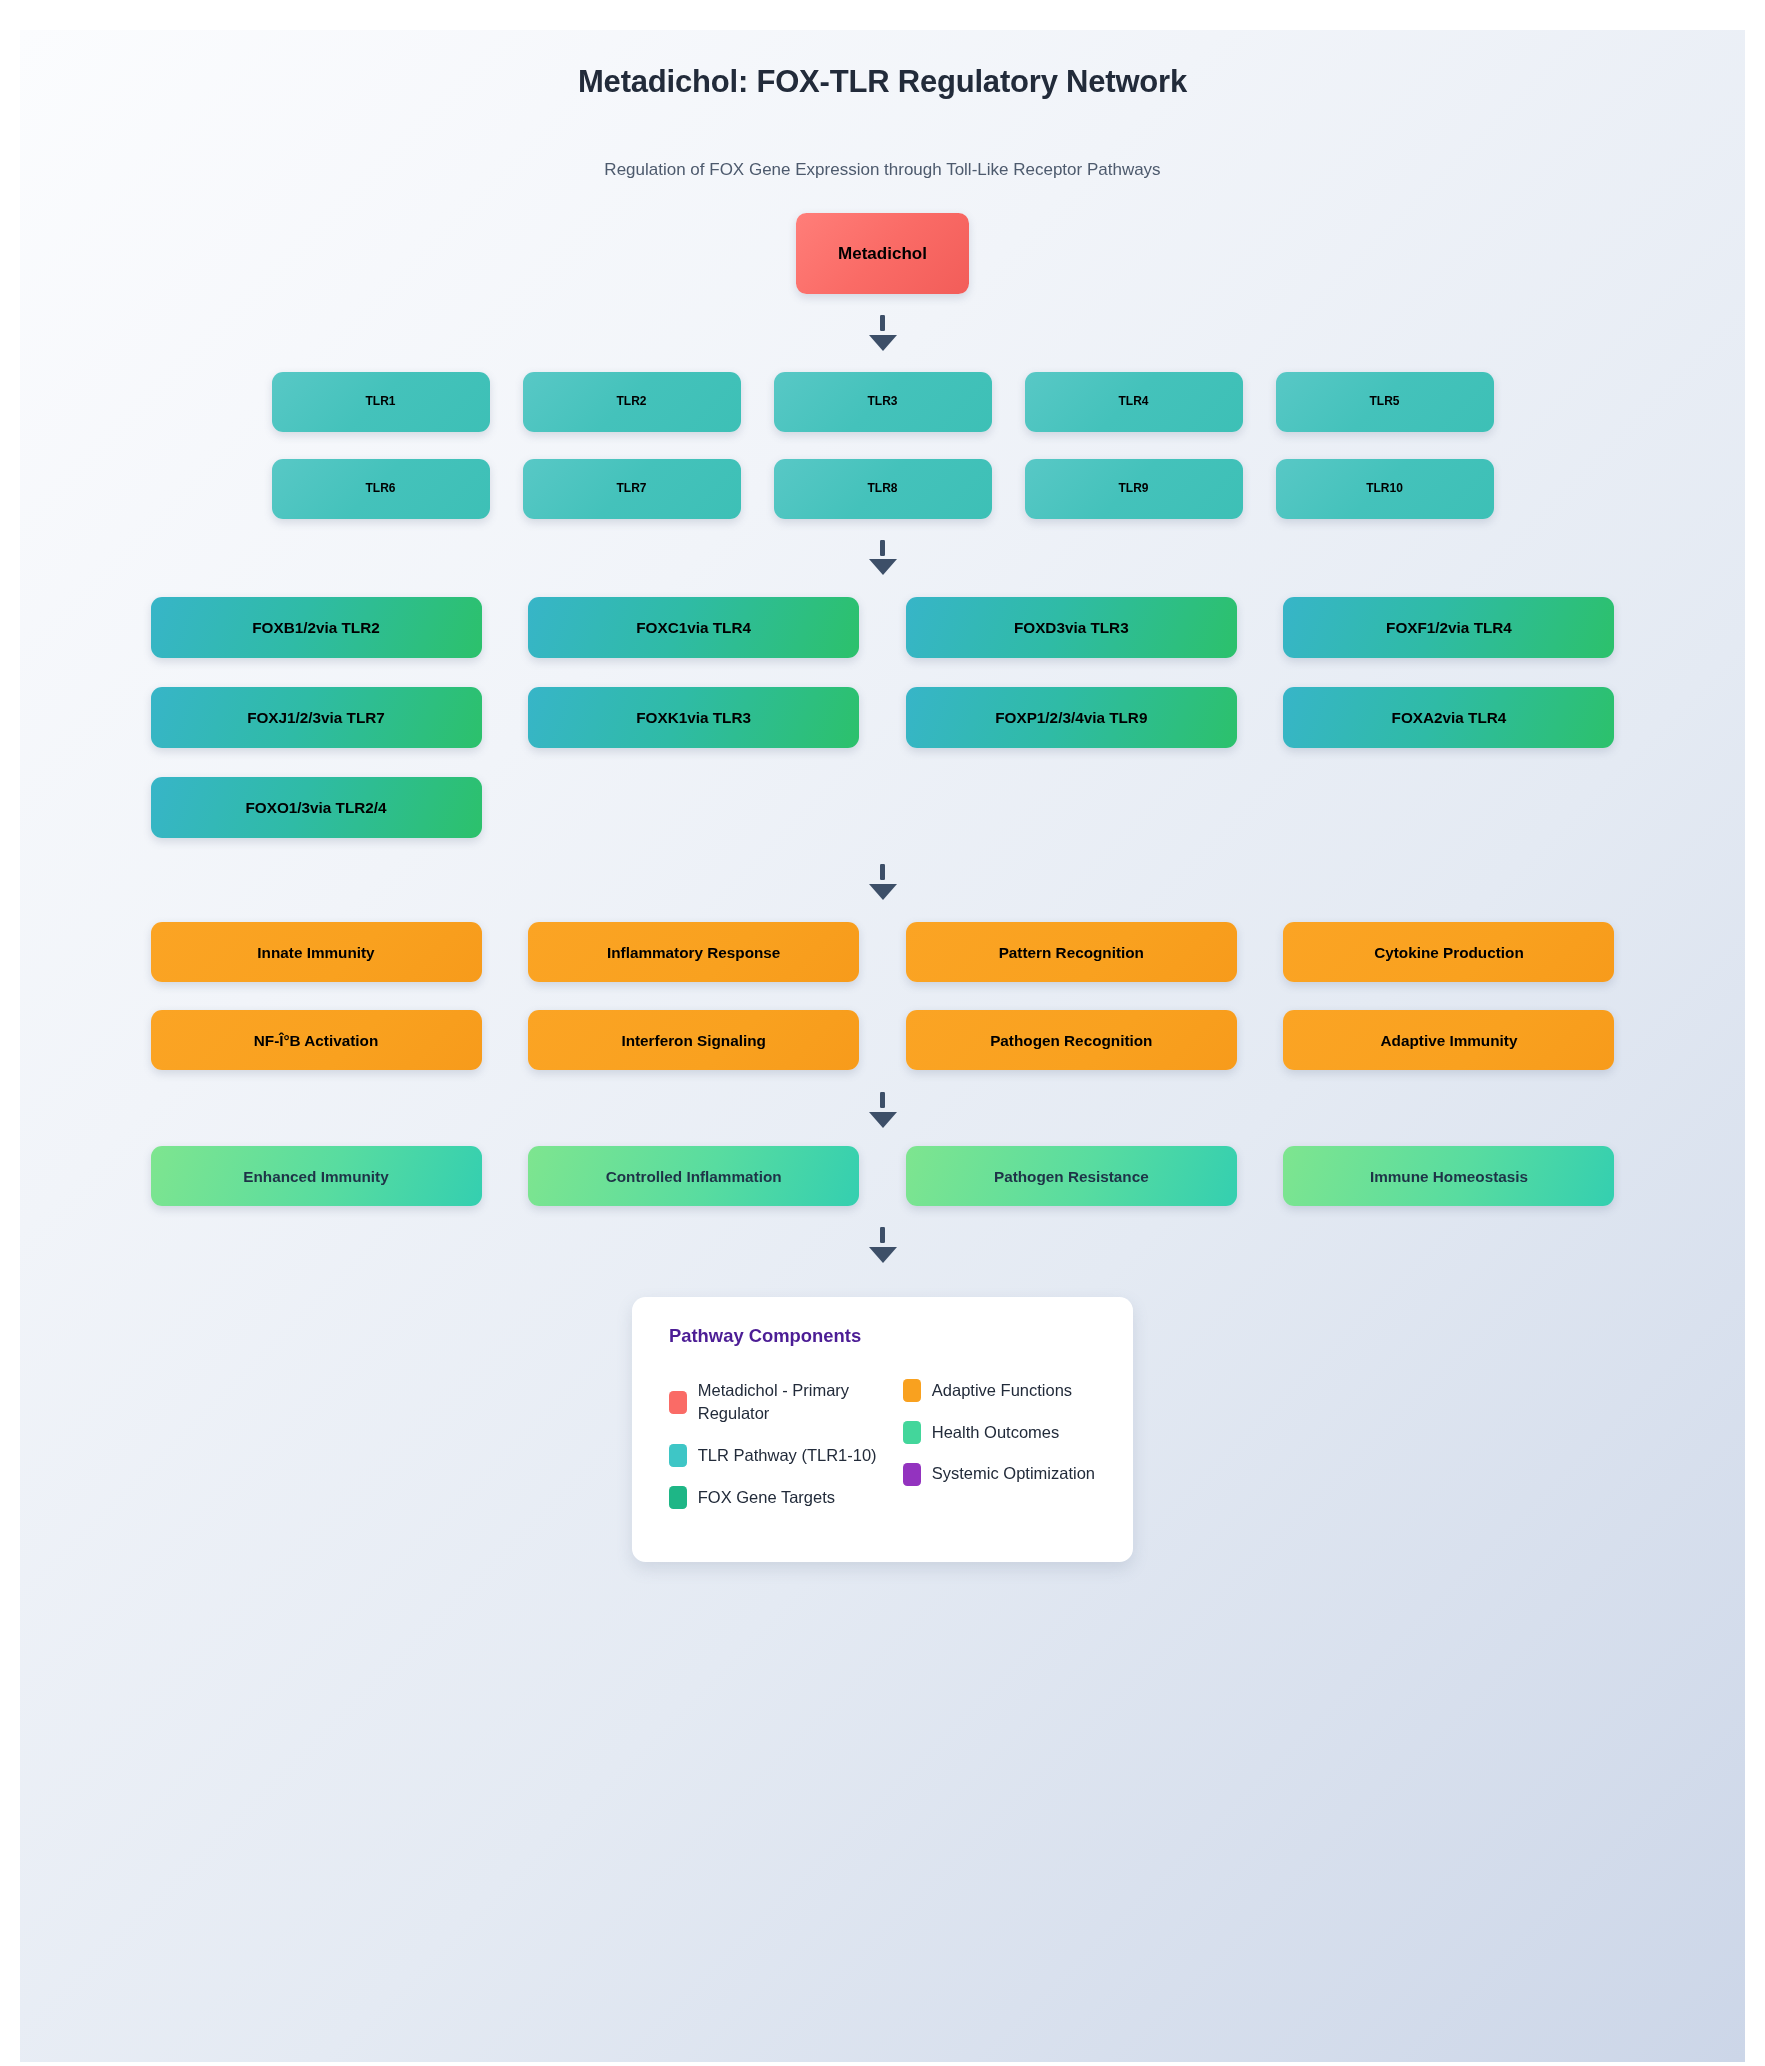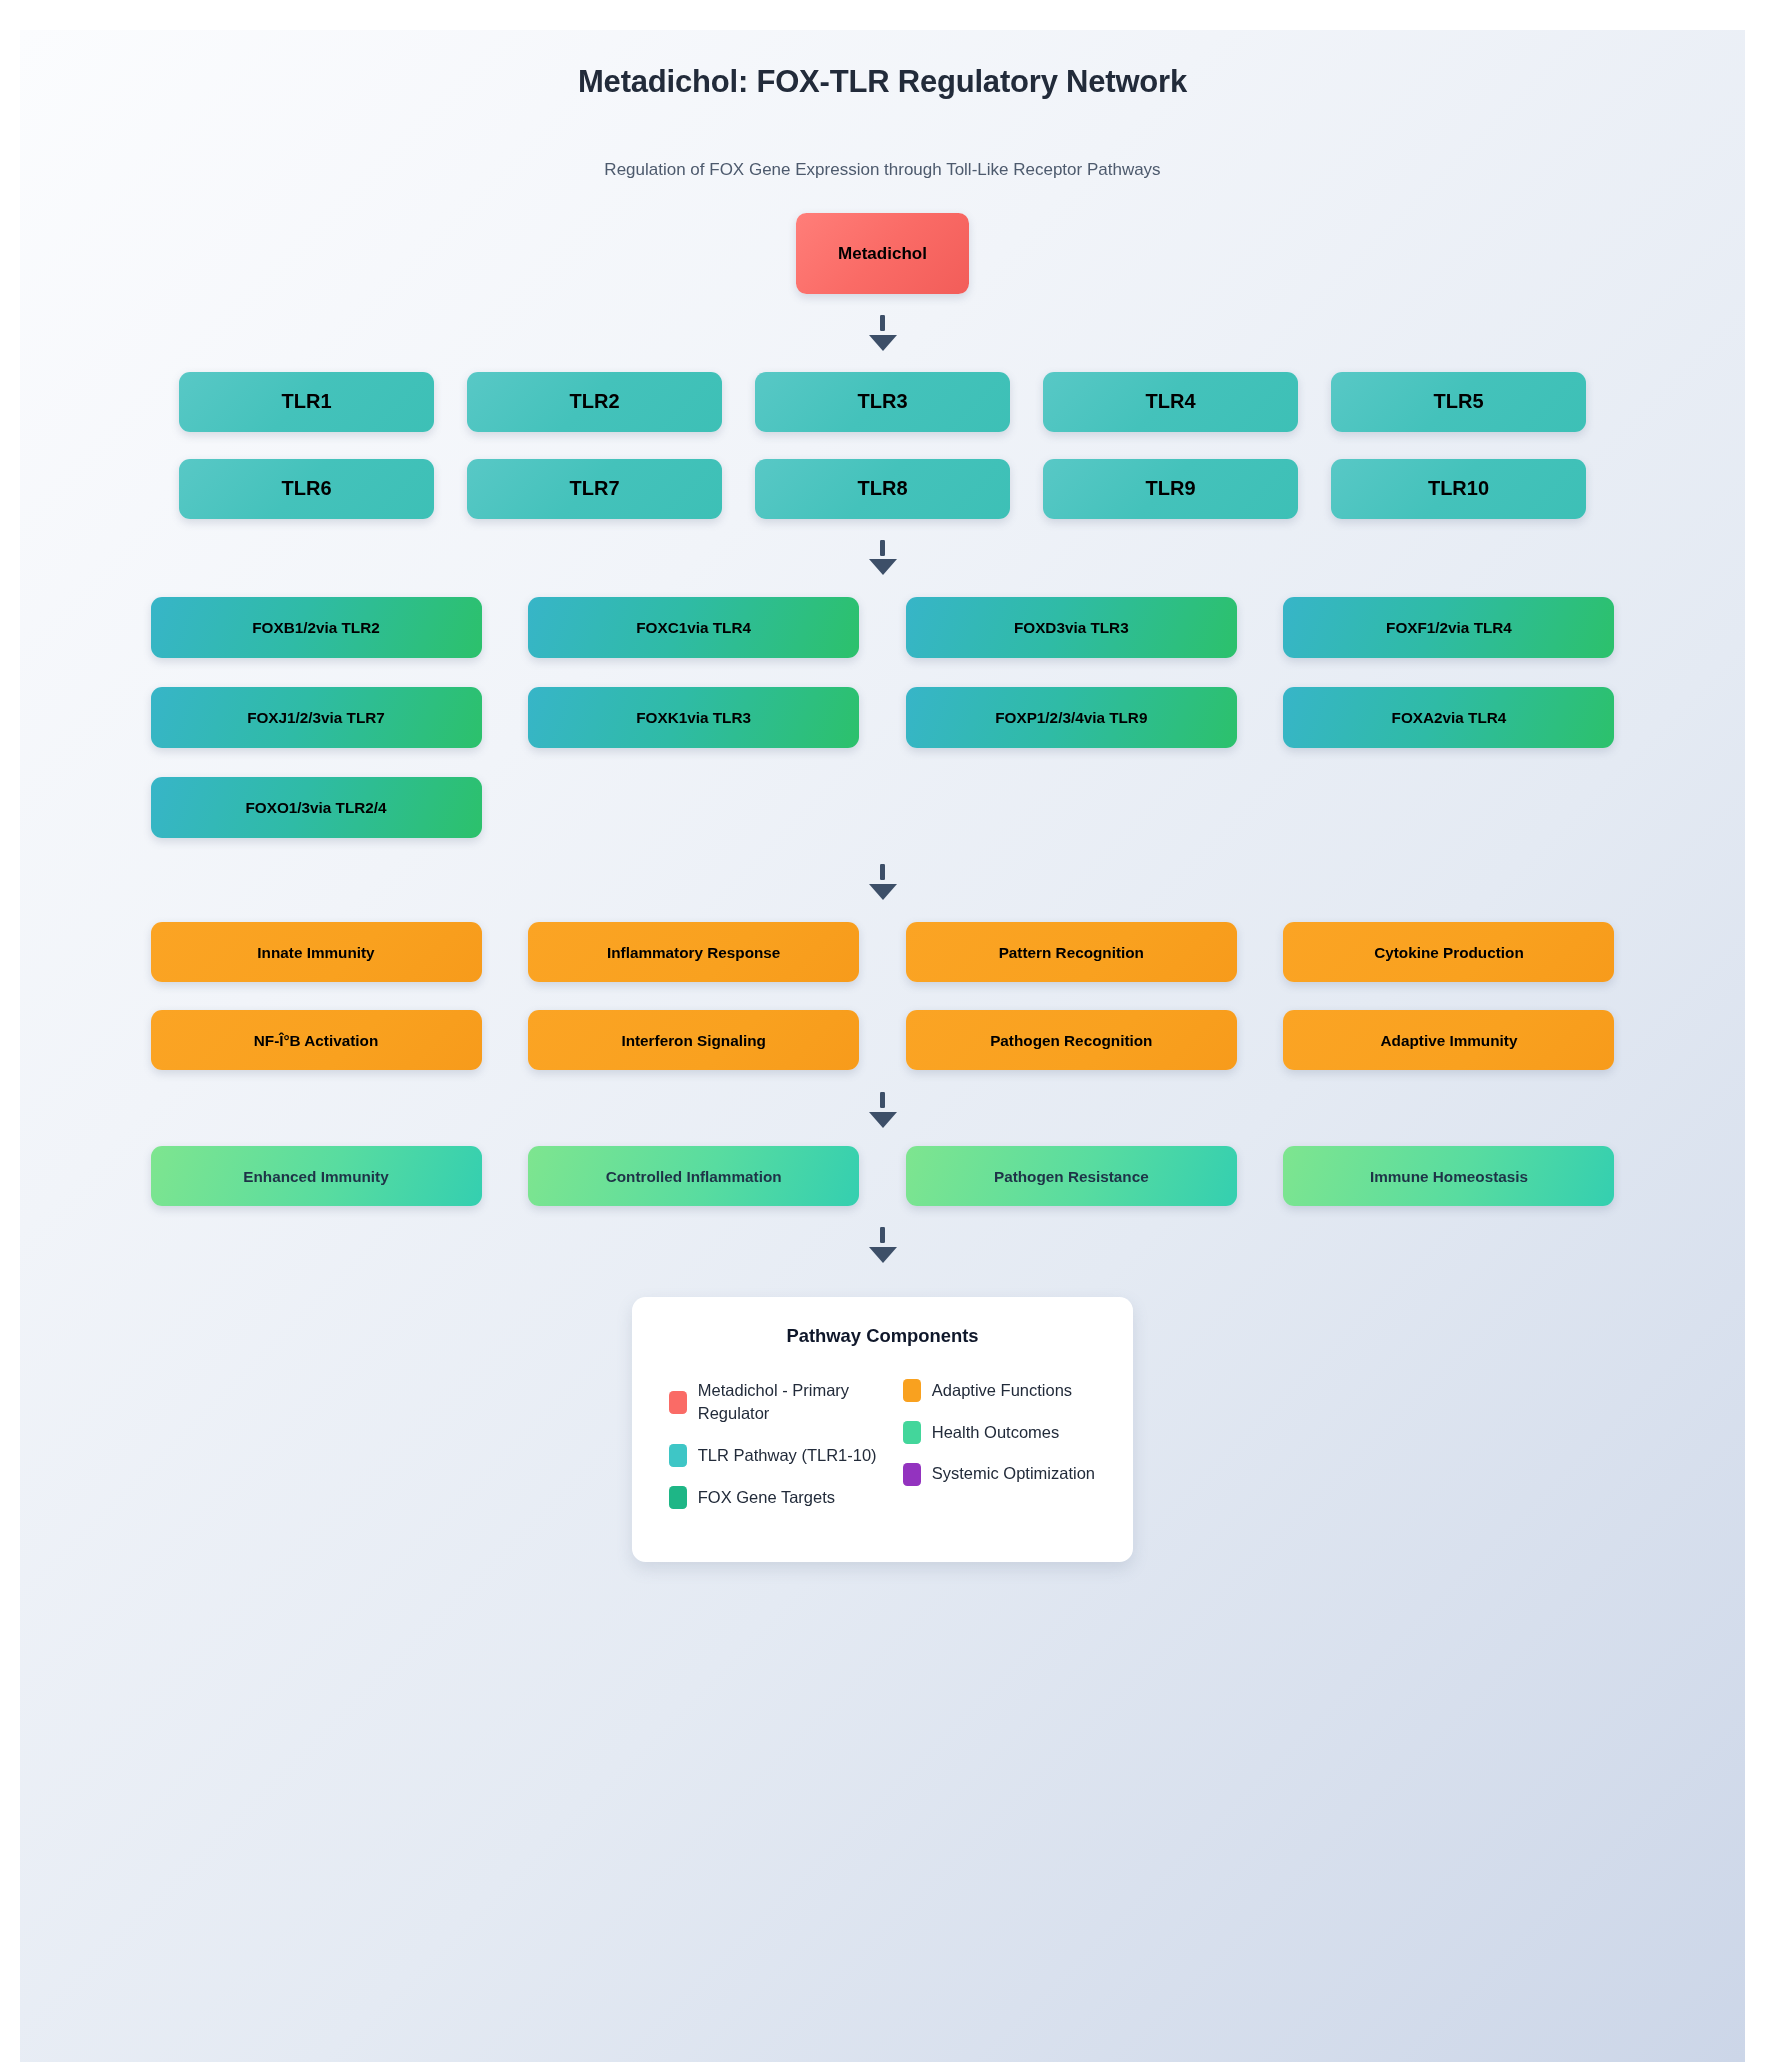--- a/index.html
+++ b/index.html
@@ -77,22 +77,22 @@
   .connector .head {
     width: 0; height: 0; margin-top: 3.7px;
     border-left: 14px solid transparent;
     border-right: 14px solid transparent;
     border-top: 16px solid #3d4f68;
   }
 
   
   .tlr-row { gap: 33px; }
   .tlr {
-    width: 255px; height: 60px;
-    font-size: 20px;
+    width: 218px; height: 60px;
+    font-size: 12px;
     background: linear-gradient(135deg,#58c8c6 0%,#44c2bb 48%,#3dc0b6 100%);
   }
 
   
   .fox-grid {
     width: 1464px;
     margin: 0 auto;
     display: grid;
     grid-template-columns: repeat(4, 331px);
     justify-content: space-between;
@@ -148,24 +148,23 @@
   
   .legend-wrap { display:flex; justify-content:center; margin-top: 34px; }
   .legend {
     width: 501px;
     background: #ffffff;
     border-radius: 13.5px;
     box-shadow: 0 6.1px 16px rgba(100,115,145,0.18);
     padding: 28px 37px 34px 37px;
   }
   .legend-title {
-    text-align:center;
     font-size: 18.4px;
     font-weight: bold;
-    color: #0f172a;
+    color: #4c1d95;
     margin-bottom: 32px;
   }
   .legend-cols {
     display: grid;
     grid-template-columns: 224px 1fr;
     column-gap: 10px;
   }
   .legend-item {
     display: flex;
     align-items: center;

